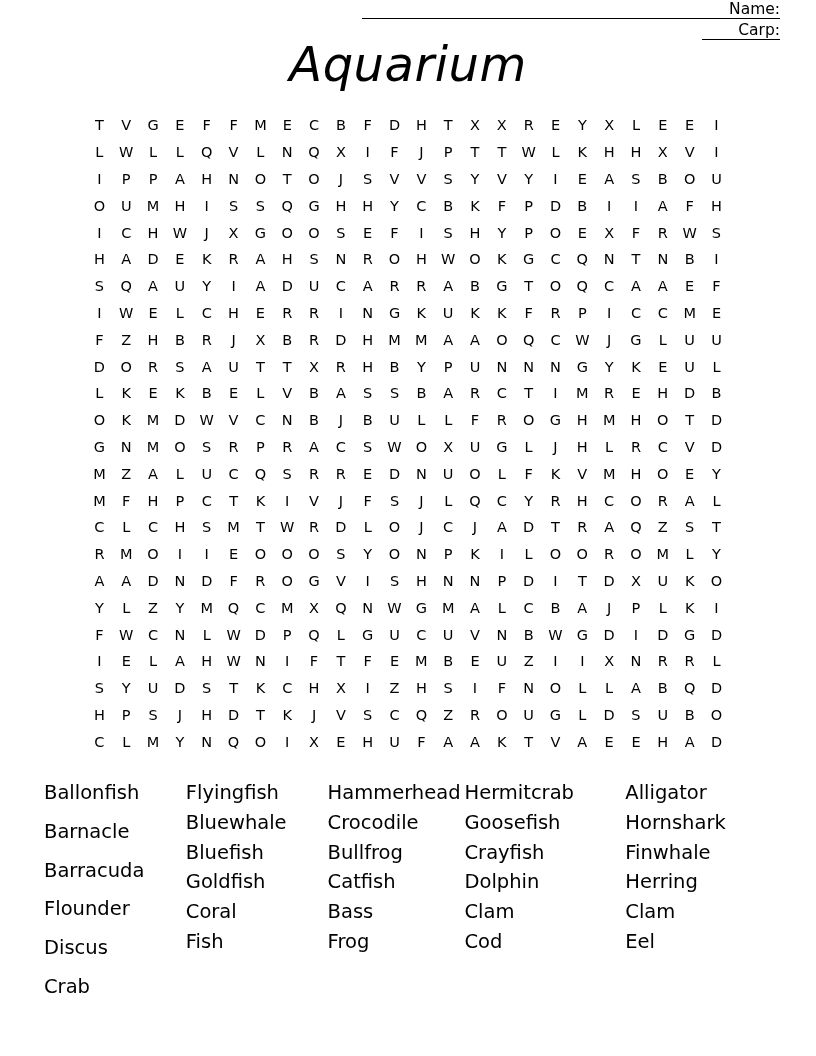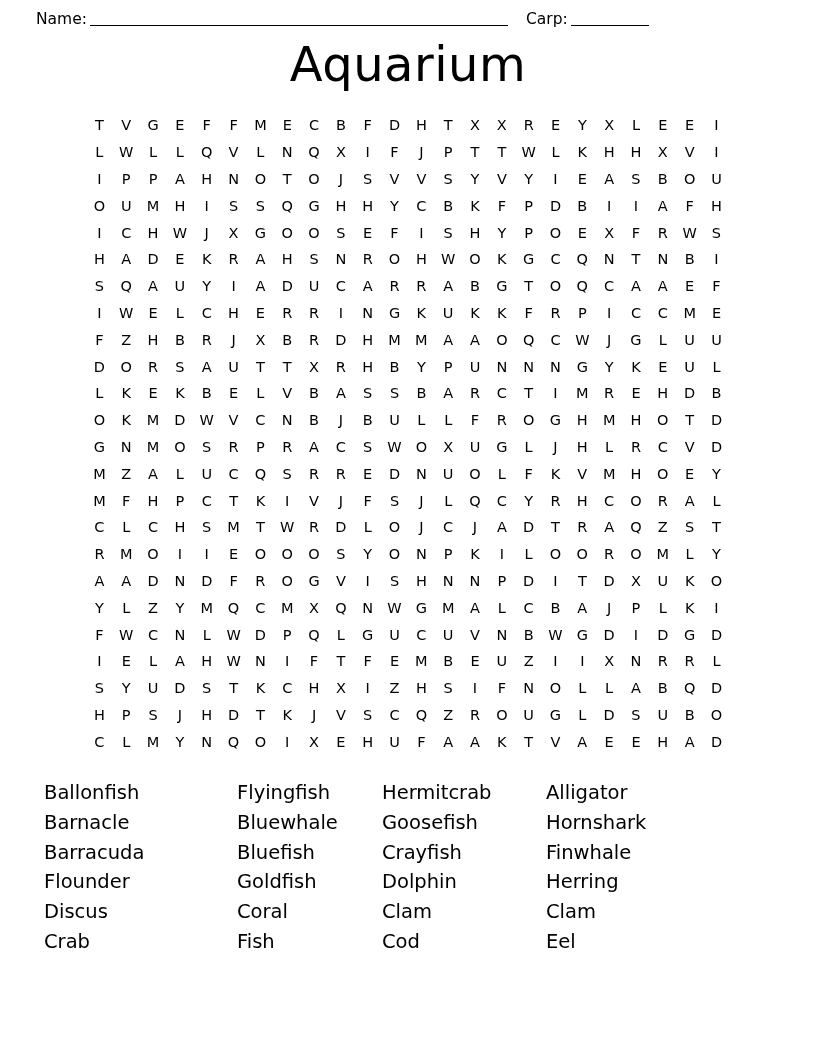--- a/index.html
+++ b/index.html
@@ -20,20 +20,21 @@
   .header-row {
     position: absolute;
     top: 0px;
     left: 0px;
     width: 816px;
     height: 28px;
     display: flex;
     align-items: flex-end;
     padding: 0 36px 0 36px;
     box-sizing: border-box;
+    flex-direction: column;
   }
   .hdr-label {
     font-size: 15.5px;
     line-height: 18px;
     white-space: pre;
   }
   .hdr-rule {
     border-bottom: 1px solid #000;
     height: 15px;
     margin: 0 0 2px 3px;
@@ -47,20 +48,21 @@
     position: absolute;
     top: 34px;
     left: 0;
     width: 816px;
     text-align: center;
     font-size: 48px;
     line-height: 60px;
     font-weight: 400;
     letter-spacing: 0.5px;
     font-family: "DejaVu Sans", sans-serif;
+    font-style: italic;
   }
 
   
   .grid-wrap {
     position: absolute;
     top: 112px;
     left: 86px;
     width: 644px;
   }
   .grid-row {
@@ -82,22 +84,22 @@
     position: absolute;
     top: 778px;
     left: 44px;
     width: 728px;
     display: flex;
   }
   .word-col {
     display: flex;
     flex-direction: column;
   }
-  .word-col-0 { width: 145px; }
-  .word-col-1 { width: 145px; margin-left: 48px; }
+  .word-col-0 { width: 145px; gap: 9px; }
+  .word-col-1 { width: 145px; }
   .word-col-2 { width: 140px; }
   .word-col-3 { width: 145px; }
   .word-col-4 { width: 150px; margin-left: 19px; }
   .word {
     font-size: 19.5px;
     line-height: 29.8px;
     white-space: nowrap;
     font-family: "DejaVu Sans", sans-serif;
   }
 </style>
@@ -751,20 +753,28 @@
       <div class="word">Crab</div>
     </div>
     <div class="word-col word-col-1">
       <div class="word">Flyingfish</div>
       <div class="word">Bluewhale</div>
       <div class="word">Bluefish</div>
       <div class="word">Goldfish</div>
       <div class="word">Coral</div>
       <div class="word">Fish</div>
     </div>
+    <div class="word-col word-col-2">
+      <div class="word">Hammerhead</div>
+      <div class="word">Crocodile</div>
+      <div class="word">Bullfrog</div>
+      <div class="word">Catfish</div>
+      <div class="word">Bass</div>
+      <div class="word">Frog</div>
+    </div>
     <div class="word-col word-col-3">
       <div class="word">Hermitcrab</div>
       <div class="word">Goosefish</div>
       <div class="word">Crayfish</div>
       <div class="word">Dolphin</div>
       <div class="word">Clam</div>
       <div class="word">Cod</div>
     </div>
     <div class="word-col word-col-4">
       <div class="word">Alligator</div>

